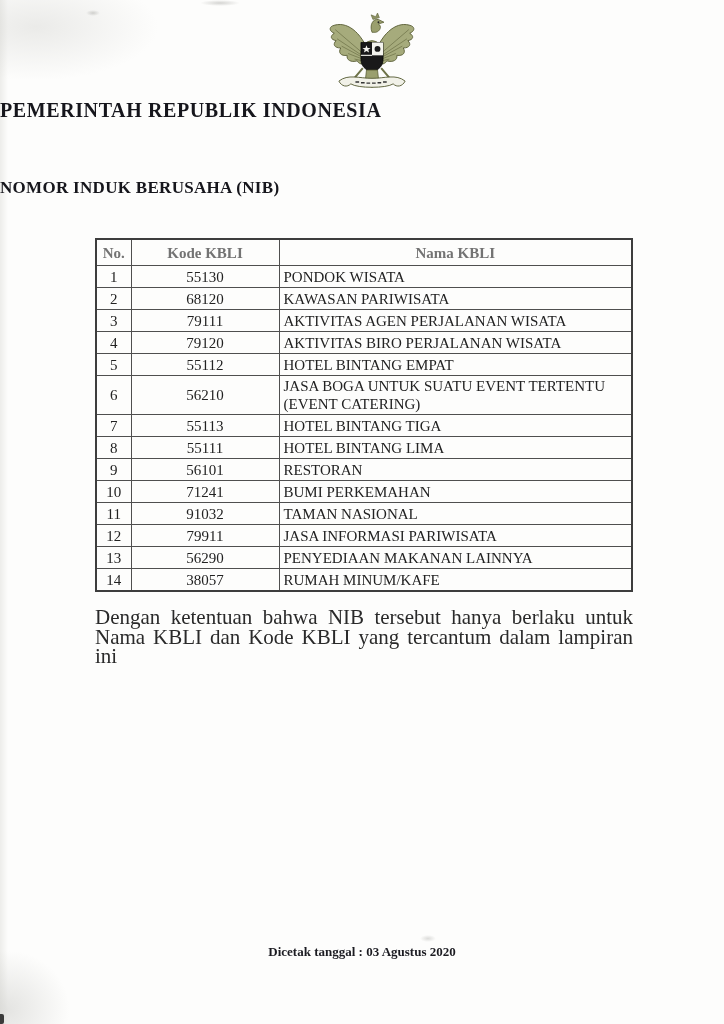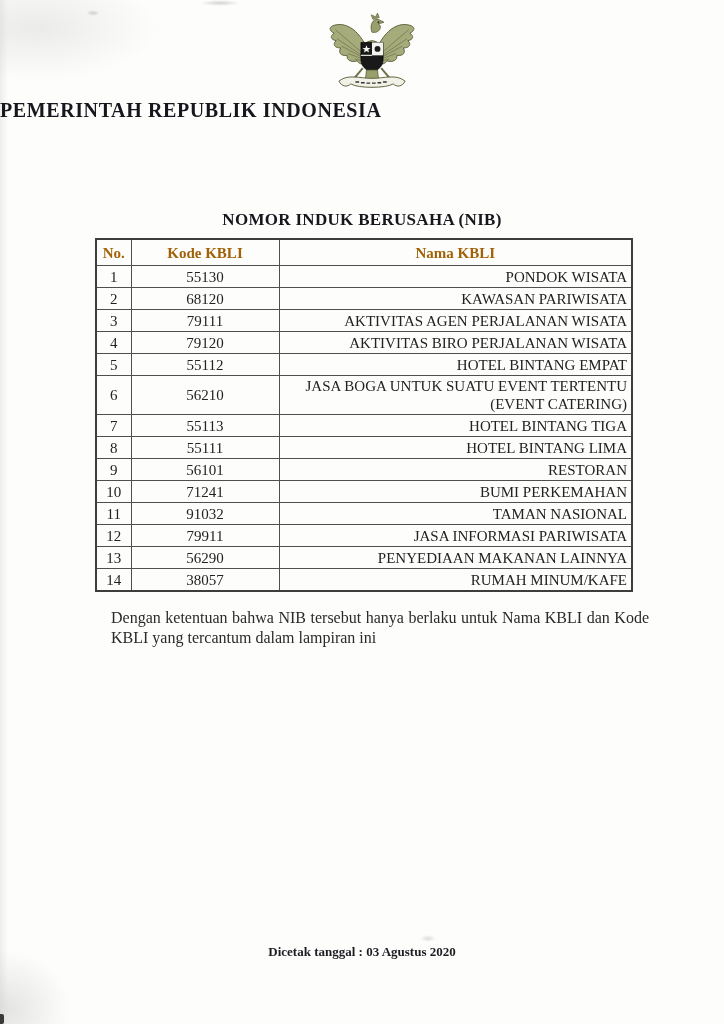--- a/index.html
+++ b/index.html
@@ -52,54 +52,54 @@
   .gov-title {
     position: absolute; top: 99px; left: 0; width: 100%;
     text-align: left;
     font-size: 20px; font-weight: bold; letter-spacing: .6px;
     color: #16161c;
   }
 
   
   .nib-block {
     position: absolute; top: 177px; left: 0; width: 100%;
-    text-align: center; color: #16161c; margin-top: 32px;
+    color: #16161c;
   }
   .nib-title { font-size: 17px; font-weight: bold; line-height: 21px; letter-spacing: .3px; }
   .nib-number { font-size: 16px; font-weight: bold; line-height: 20px; letter-spacing: .6px; }
 
   
   table.kbli {
     position: absolute; left: 95px; top: 238px;
     width: 536px;
     border-collapse: collapse;
     table-layout: fixed;
     border: 2px solid #3d3d3d;
   }
   table.kbli th, table.kbli td {
     border: 1.5px solid #4f4f4f;
     font-size: 15px;
     line-height: 18px;
     overflow: hidden;
   }
   table.kbli th {
     font-weight: bold; text-align: center; height: 23px; padding: 1px 2px;
-    color: #a16207;
+    color: #737373;
   }
   table.kbli td { padding: 1px 4px; color: #222; }
   td.c-no   { text-align: center; padding: 1px 0; }
   td.c-kode { text-align: center; }
-  td.c-nama { text-align: right; }
+  td.c-nama { text-align: left; }
   tr.single td { height: 19px; }
   td.narrow { padding-right: 44px; }
 
   
   .note {
-    position: absolute; left: 111px; top: 608px; width: 538px;
-    font-size: 16px; line-height: 19.5px;
+    position: absolute; left: 95px; top: 608px; width: 538px;
+    font-size: 21px; line-height: 19.5px;
     text-align: justify; color: #2a2a2a;
   }
 
   
   .printed {
     position: absolute; top: 944px; left: 0; width: 100%;
     text-align: center;
     font-size: 13px; font-weight: bold; color: #1c1c22;
   }
 </style>

